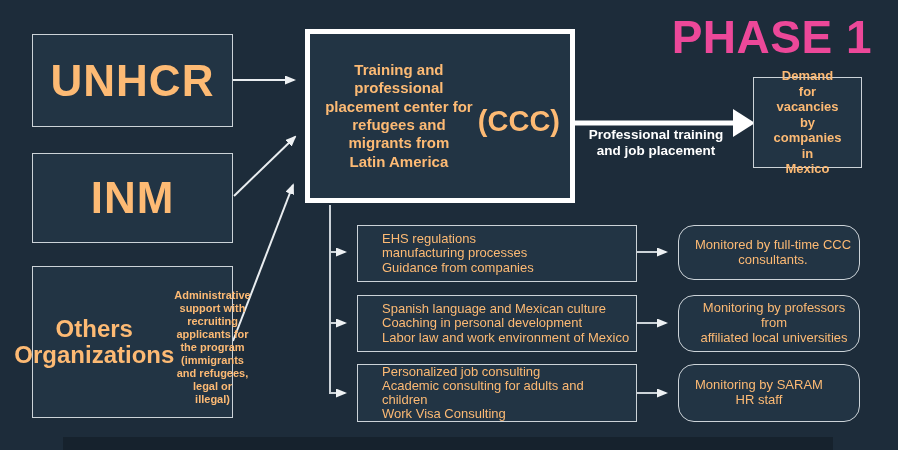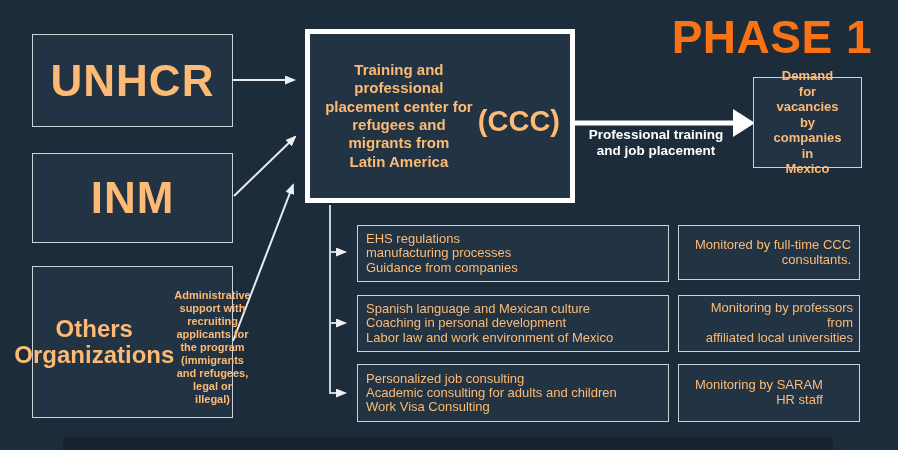--- a/index.html
+++ b/index.html
@@ -35,43 +35,44 @@
     padding: 6px 10px;
   }
   .center-title { font-size: 15px; font-weight: 700; line-height: 1.22; }
   .center-acronym { font-size: 29px; font-weight: 800; margin-top: 11px; }
   .box-demand {
     left: 753px; top: 77px; width: 109px; height: 91px;
     font-size: 13px; font-weight: 700; line-height: 1.2;
     padding: 22px;
   }
   .row-box {
-    left: 357px; width: 312px;
+    left: 357px; width: 280px;
     justify-content: flex-start;
     text-align: left;
     font-size: 13px; font-weight: 400; line-height: 1.08;
-    padding: 6px 6px 6px 8px;
+    padding: 6px 6px 6px 24px;
   }
   .monitor-box {
     left: 678px; width: 182px;
     justify-content: flex-start;
-    text-align: right;
+    text-align: center;
     font-size: 13px; font-weight: 400; line-height: 1.15;
     padding: 6px 6px 6px 16px;
+    border-radius: 16px;
   }
   .row-1 { top: 225px; height: 57px; }
   .row-2 { top: 295px; height: 57px; }
   .row-3 { top: 364px; height: 58px; }
   .mrow-1 { top: 225px; height: 55px; }
   .mrow-2 { top: 295px; height: 57px; }
   .mrow-3 { top: 364px; height: 58px; }
   .phase-label {
     position: absolute;
     top: 10px; right: 26px;
-    color: #f97316;
+    color: #ec4899;
     font-size: 46px;
     font-weight: 900;
     letter-spacing: 0.5px;
   }
   .arrow-label {
     position: absolute;
     left: 584px; top: 127px; width: 144px;
     color: #ffffff;
     font-size: 13.5px; font-weight: 700; line-height: 1.2;
     text-align: center;

